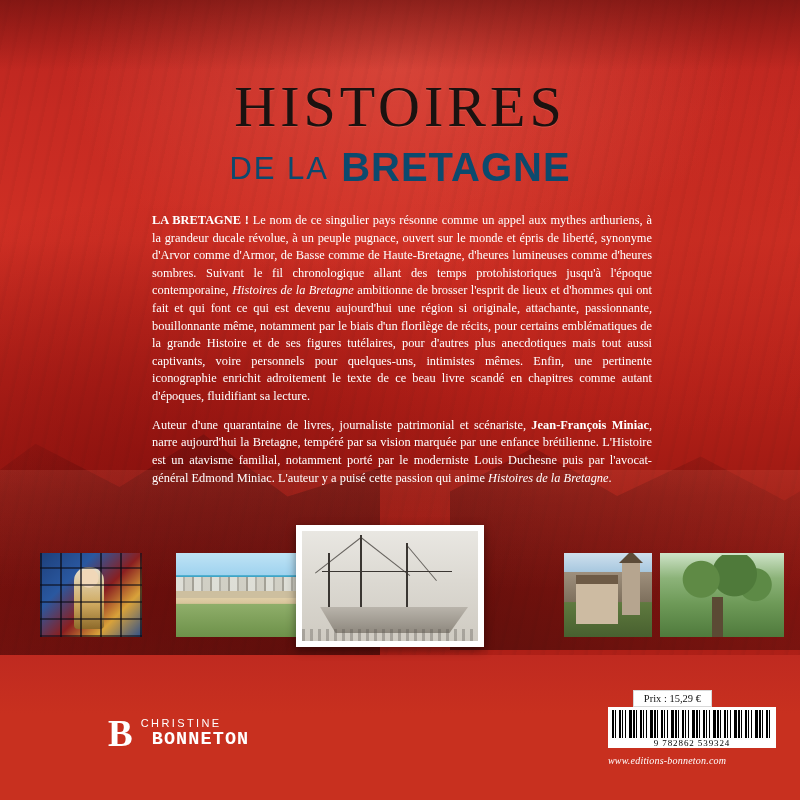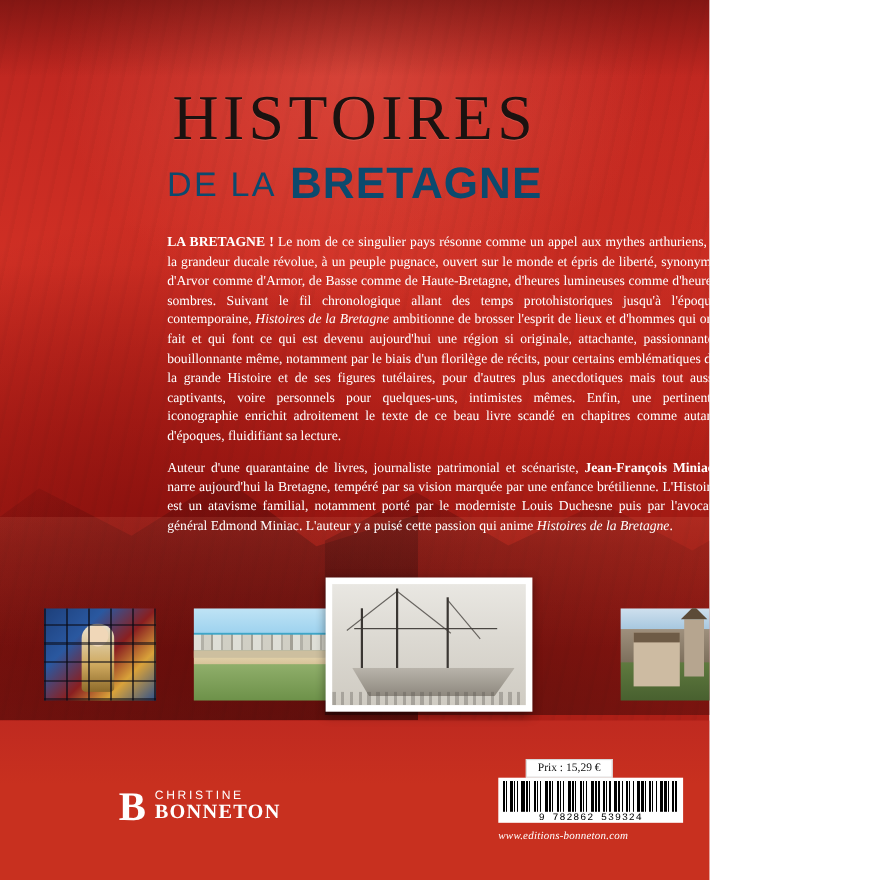--- a/index.html
+++ b/index.html
@@ -2,21 +2,21 @@
 <html lang="fr"><head>
 <meta charset="utf-8">
 <style>
   html, body {
     margin: 0;
     padding: 0;
     background: #ffffff;
   }
   #page {
     position: relative;
-    width: 645px;
+    width: 800px;
     height: 800px;
     overflow: hidden;
     background: #ffffff;
     font-family: "Liberation Serif", serif;
   }
 
   
   .bg {
     position: absolute;
     inset: 0;
@@ -256,24 +256,25 @@
     line-height: 1;
     letter-spacing: -1px;
   }
   .logo-text { line-height: 1.05; }
   .logo-text .l1 {
     font-family: "Liberation Sans", sans-serif;
     font-size: 11px;
     letter-spacing: 2.4px;
   }
   .logo-text .l2 {
-    font-family: Liberation Serif, serif;
+    font-family: Liberation Mono, monospace;
     font-size: 18.5px;
     font-weight: 700;
     letter-spacing: 1.1px;
+    margin-left: 11px;
   }
 
   
   .price {
     position: absolute;
     right: 88px;
     bottom: 93px;
     background: #ffffff;
     color: #111111;
     font-family: "Liberation Serif", serif;
@@ -294,21 +295,21 @@
   .bars {
     position: relative;
     height: 28px;
     background:
       repeating-linear-gradient(90deg,
         #000 0 2px, #fff 2px 3px, #000 3px 4px, #fff 4px 7px,
         #000 7px 9px, #fff 9px 10px, #000 10px 11px, #fff 11px 13px,
         #000 13px 14px, #fff 14px 17px, #000 17px 20px, #fff 20px 21px);
   }
   .barcode-num {
-    font-family: Liberation Mono, monospace;
+    font-family: Liberation Serif, serif;
     font-size: 9px;
     letter-spacing: 0.9px;
     color: #000;
     text-align: center;
     line-height: 11px;
   }
   .website {
     position: absolute;
     right: 24px;
     bottom: 34px;

